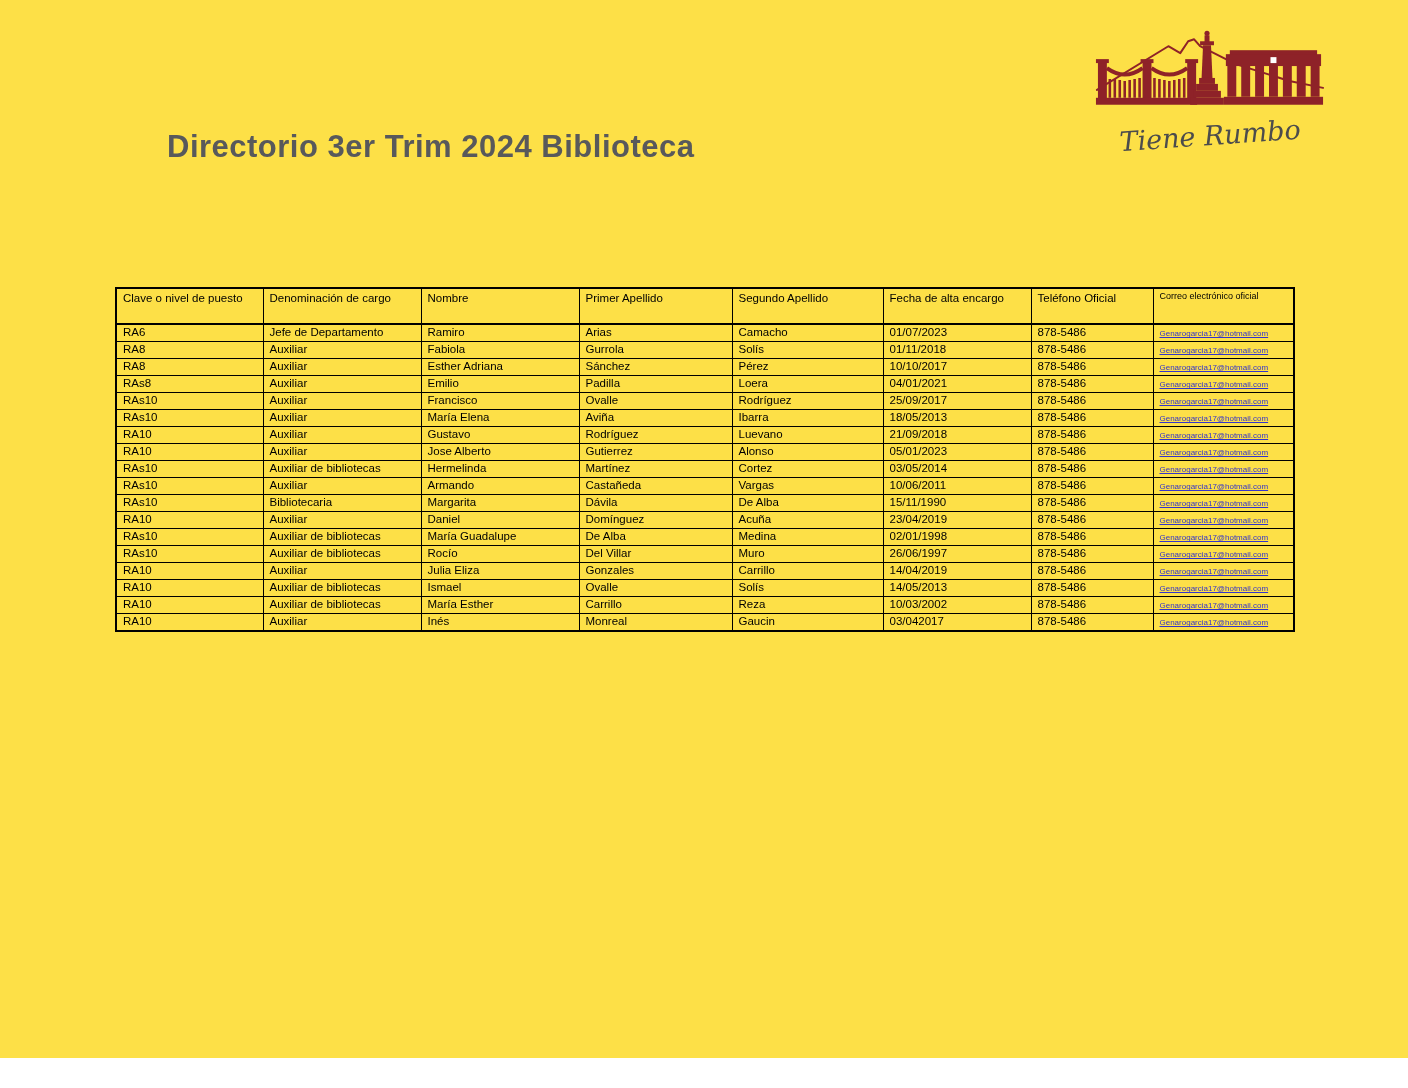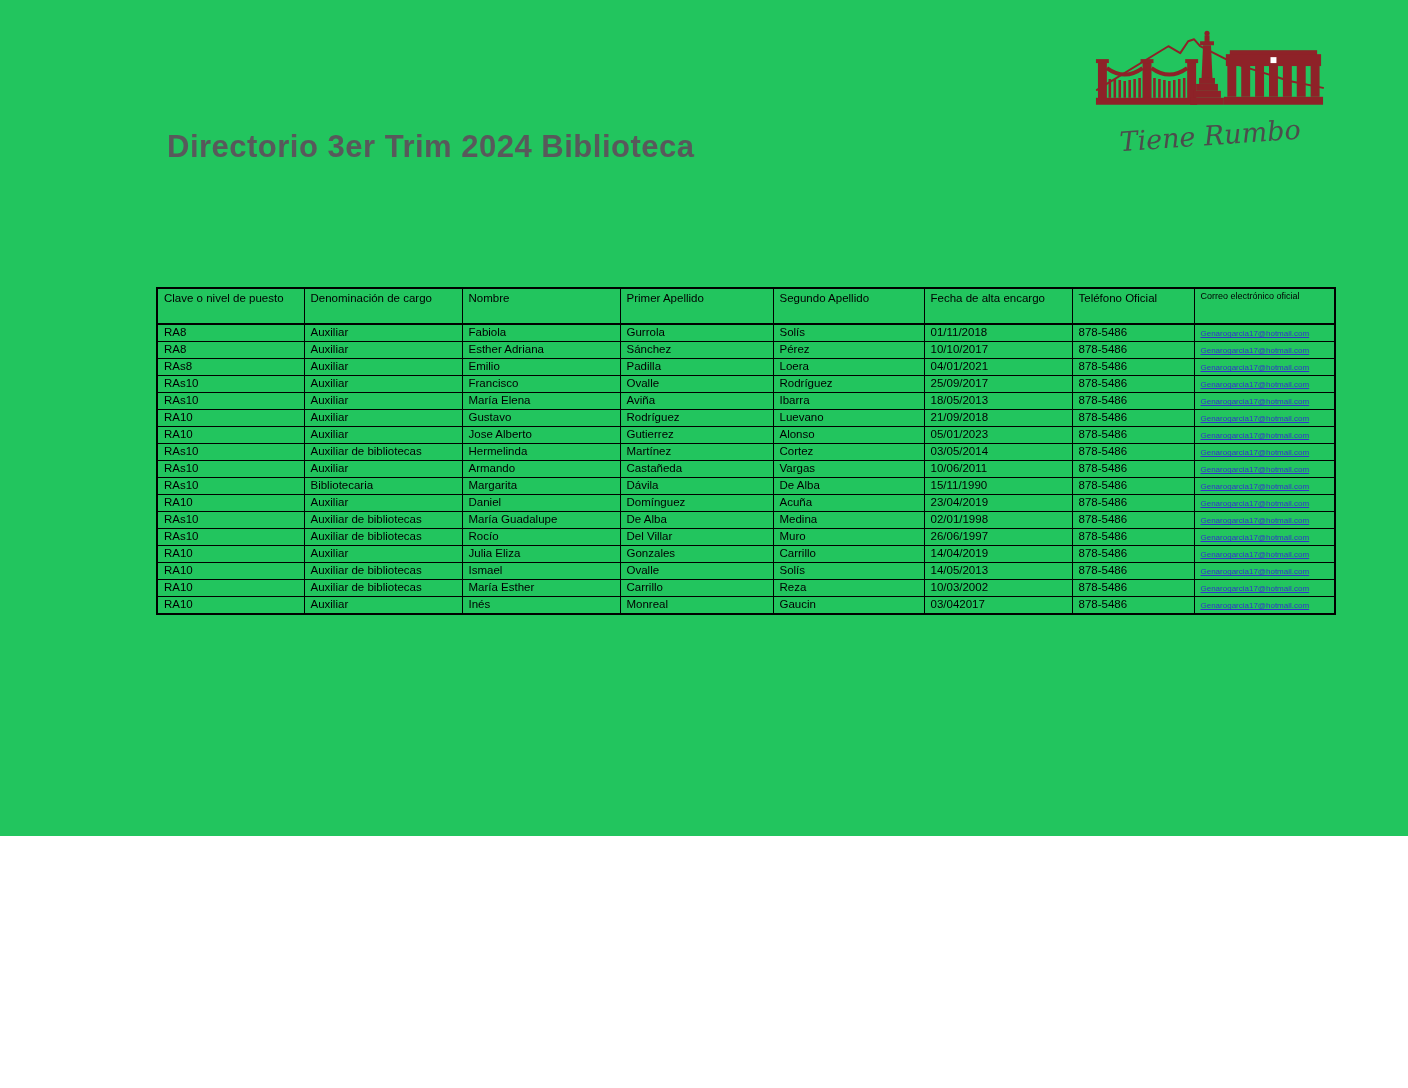--- a/index.html
+++ b/index.html
@@ -1,31 +1,31 @@
 <!DOCTYPE html>
 <html><head>
 <meta charset="utf-8">
 <style>
   html,body{margin:0;padding:0;background:#fff;}
-  .page{position:relative;width:1408px;height:836px;background:#22c55e;
+  .page{position:relative;width:1408px;height:1058px;background:#fde047;
         font-family:"Liberation Sans",sans-serif;overflow:hidden;}
 
   .title{position:absolute;left:167px;top:108px;font-size:31px;font-weight:700;
          color:#58595b;letter-spacing:.5px;white-space:nowrap;}
 
   .logo{position:absolute;left:1078px;top:26px;width:264px;text-align:center;line-height:1;}
   .logo svg{display:block;margin:0 auto;}
   .brand{margin-top:-3px;font-family:"Liberation Serif",serif;font-weight:700;white-space:nowrap;}
   .brand .big{font-size:46px;}
   .brand .mid{font-size:33px;letter-spacing:2.5px;}
   .tagline{margin-top:1px;font-family:"DejaVu Serif",serif;font-style:italic;
            font-size:27px;color:#4c4c4c;transform:rotate(-4deg);}
 
   .dir-table{position:absolute;left:115px;top:287px;width:1178px;border-collapse:collapse;
-             table-layout:fixed;border:2px solid #000;font-size:11.5px;color:#000;margin-left:41px;}
+             table-layout:fixed;border:2px solid #000;font-size:11.5px;color:#000;}
   .dir-table th{border:1px solid #000;border-bottom:2px solid #000;font-weight:400;
                 text-align:left;vertical-align:top;padding:2px 6px;height:30px;
                 font-size:11.5px;line-height:1.3;}
   .dir-table th:last-child{font-size:9px;}
   .dir-table td{border:1px solid #000;padding:0 6px;height:16px;white-space:nowrap;
                 overflow:hidden;line-height:1;}
   .email{font-size:8px;color:#3333cc;text-decoration:underline;cursor:pointer;}
 </style>
 </head>
 <body>
@@ -87,20 +87,30 @@
         <th>Nombre</th>
         <th>Primer Apellido</th>
         <th>Segundo Apellido</th>
         <th>Fecha de alta encargo</th>
         <th>Teléfono Oficial</th>
         <th>Correo electrónico oficial</th>
       </tr>
     </thead>
     <tbody>
         <tr>
+          <td>RA6</td>
+          <td>Jefe de Departamento</td>
+          <td>Ramiro</td>
+          <td>Arias</td>
+          <td>Camacho</td>
+          <td>01/07/2023</td>
+          <td>878-5486</td>
+          <td><a class="email" href="#" style="color: rgb(51, 51, 204);">Genarogarcia17@hotmail.com</a></td>
+        </tr>
+        <tr>
           <td>RA8</td>
           <td>Auxiliar</td>
           <td>Fabiola</td>
           <td>Gurrola</td>
           <td>Solís</td>
           <td>01/11/2018</td>
           <td>878-5486</td>
           <td><a class="email" href="#" style="color: rgb(51, 51, 204);">Genarogarcia17@hotmail.com</a></td>
         </tr>
         <tr>

